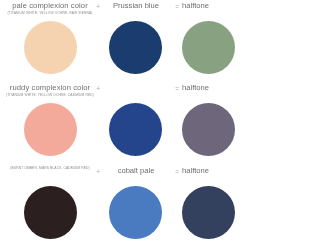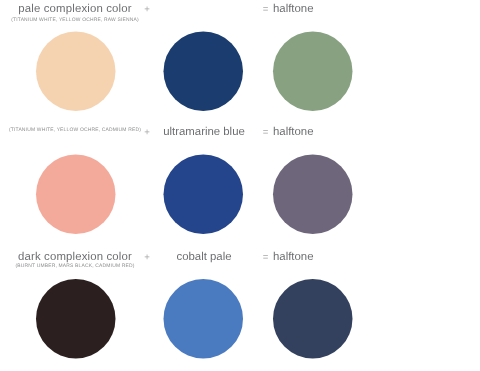--- a/index.html
+++ b/index.html
@@ -118,51 +118,51 @@
 
 <div class="chart">
 
   <div class="row">
     <div class="row-header">
       <div class="label-block">
         <span class="label-main">pale complexion color</span>
         <span class="label-sub">(TITANIUM WHITE, YELLOW OCHRE, RAW SIENNA)</span>
       </div>
       <div class="op op-plus">+</div>
+      <div class="label-mid">Prussian blue</div>
       <div class="op op-equal">=</div>
       <div class="label-right">halftone</div>
     </div>
     <div class="swatches">
       <div class="swatch swatch-a" style="background-color: rgb(245, 211, 176);"></div>
       <div class="swatch swatch-b" style="background-color: rgb(26, 60, 110);"></div>
       <div class="swatch swatch-c" style="background-color: rgb(135, 161, 129);"></div>
     </div>
   </div>
 
   <div class="row">
     <div class="row-header">
       <div class="label-block">
+        <span class="label-main">ruddy complexion color</span>
         <span class="label-sub">(TITANIUM WHITE, YELLOW OCHRE, CADMIUM RED)</span>
       </div>
       <div class="op op-plus">+</div>
-      <div class="label-mid">ultramarine blue</div>
       <div class="op op-equal">=</div>
       <div class="label-right">halftone</div>
     </div>
     <div class="swatches">
       <div class="swatch swatch-a" style="background-color: rgb(244, 170, 155);"></div>
       <div class="swatch swatch-b" style="background-color: rgb(36, 68, 140);"></div>
       <div class="swatch swatch-c" style="background-color: rgb(110, 102, 123);"></div>
     </div>
   </div>
 
   <div class="row">
     <div class="row-header">
       <div class="label-block">
-        <span class="label-main">dark complexion color</span>
         <span class="label-sub">(BURNT UMBER, MARS BLACK, CADMIUM RED)</span>
       </div>
       <div class="op op-plus">+</div>
       <div class="label-mid">cobalt pale</div>
       <div class="op op-equal">=</div>
       <div class="label-right">halftone</div>
     </div>
     <div class="swatches">
       <div class="swatch swatch-a" style="background-color: rgb(43, 32, 31);"></div>
       <div class="swatch swatch-b" style="background-color: rgb(74, 122, 192);"></div>

